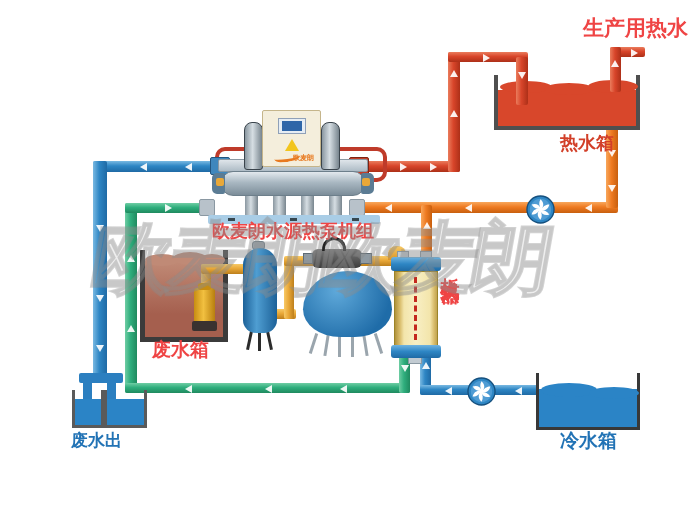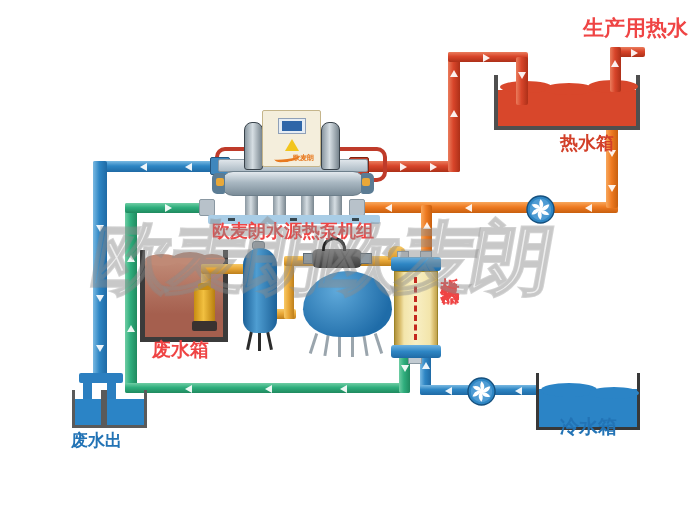--- a/index.html
+++ b/index.html
@@ -225,17 +225,17 @@
   <div class="ar aL" style="left:585px;top:204px;"></div>
   <div class="ar aU" style="left:423px;top:222px;"></div>
   <div class="ar aU" style="left:396px;top:259px;"></div>
 
   <div class="lbl" style="left:583px;top:14px;font-size:21px;">生产用热水</div>
   <div class="lbl red" style="left:540px;top:131px;font-size:18px;margin-left:20px;">热水箱</div>
   <div class="lbl" style="left:212px;top:219px;font-size:18px;">欧麦朗水源热泵机组</div>
   <div class="lbl" style="left:152px;top:337px;font-size:19px;">废水箱</div>
   <div class="lbl vlabel" style="left:441px;top:263px;font-size:19px;height:104px;line-height:1;">板式换热器</div>
   <div class="lbl blue" style="left:71px;top:429px;font-size:17px;">废水出</div>
-  <div class="lbl blue" style="left:560px;top:414px;font-size:19px;">冷水箱</div>
+  <div class="lbl blue" style="left:560px;top:428px;font-size:19px;">冷水箱</div>
 
   <div id="watermark">欧麦朗欧麦朗</div>
 
 </div>
 
 </body></html>

